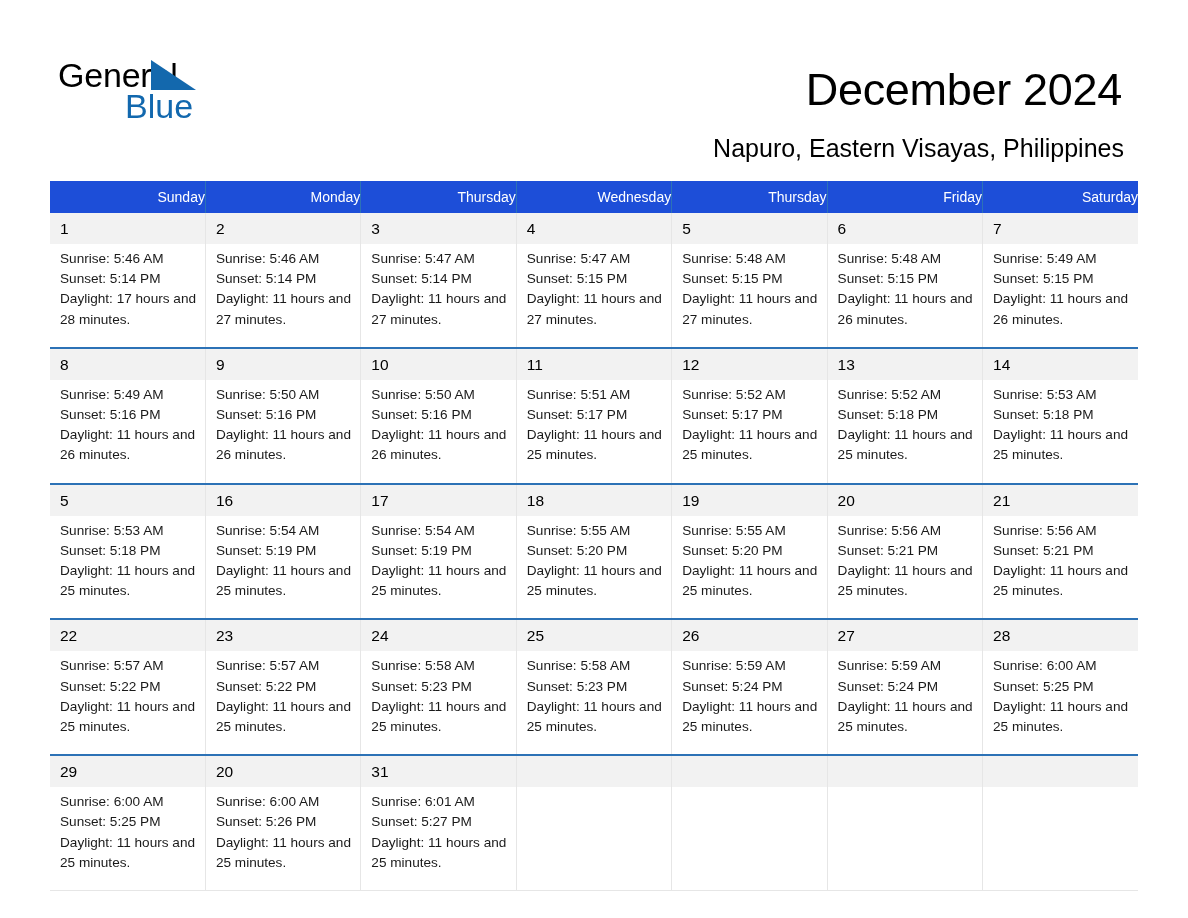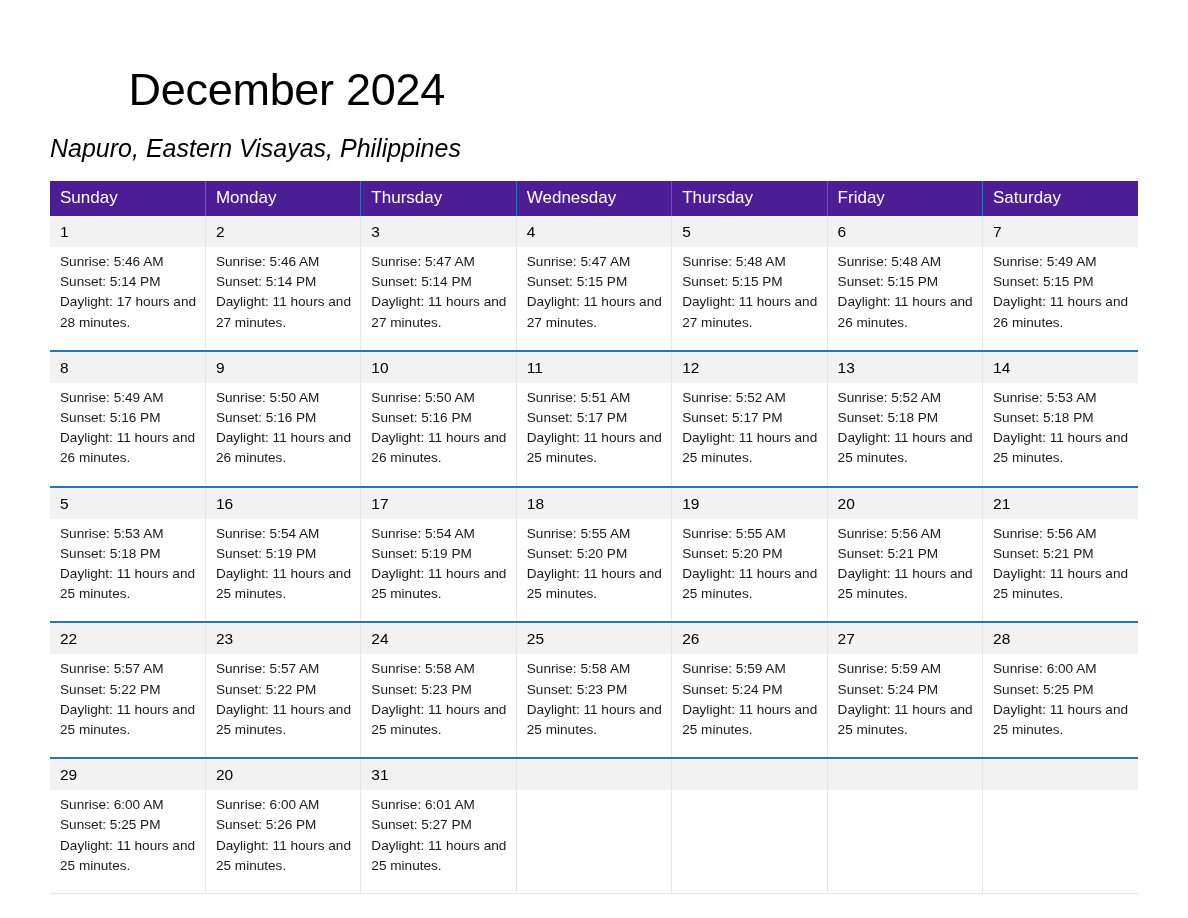--- a/index.html
+++ b/index.html
@@ -67,43 +67,42 @@
     font-size: 45px;
     line-height: 52px;
     font-weight: normal;
     margin: 16px;
     color: #000000;
     letter-spacing: -0.3px;
   }
   .cal-subtitle {
     font-size: 25px;
     line-height: 32px;
-    margin: 11px 0 0 0;
+    margin: 11px 14px 0 0;
     font-weight: normal;
     color: #000000;
-    font-style: italic;
   }
 
   
   .cal-wrap {
     padding: 0 50px;
     box-sizing: border-box;
     margin-top: 17px;
   }
   table.calendar {
     width: 1088px;
     border-collapse: collapse;
     table-layout: fixed;
   }
   table.calendar th {
-    background: #4c1d95;
+    background: #1d4ed8;
     color: #ffffff;
     font-weight: normal;
-    font-size: 17px;
-    text-align: left;
+    font-size: 14px;
+    text-align: right;
     padding: 7px 0 8px 10px;
     height: 17px;
     border-right: 1px solid #2c72b6;
   }
   table.calendar th:last-child { border-right: none; }
 
   td.daycell {
     vertical-align: top;
     width: 155.4px;
     padding: 0;
@@ -139,20 +138,25 @@
     line-height: 20.2px;
     color: #1a1a1a;
   }
   .details div { white-space: nowrap; }
   .details .daylight { white-space: normal; }
 </style>
 </head>
 <body>
 
 <div class="page-header">
+  <div class="brand">
+    <div class="brand-line1">General</div>
+    <div class="brand-triangle"></div>
+    <div class="brand-line2">Blue</div>
+  </div>
 
   <div class="title-block">
     <h1 class="cal-title">December 2024</h1>
     <h2 class="cal-subtitle">Napuro, Eastern Visayas, Philippines</h2>
   </div>
 </div>
 
 <div class="cal-wrap">
   <table class="calendar">
     <thead>

